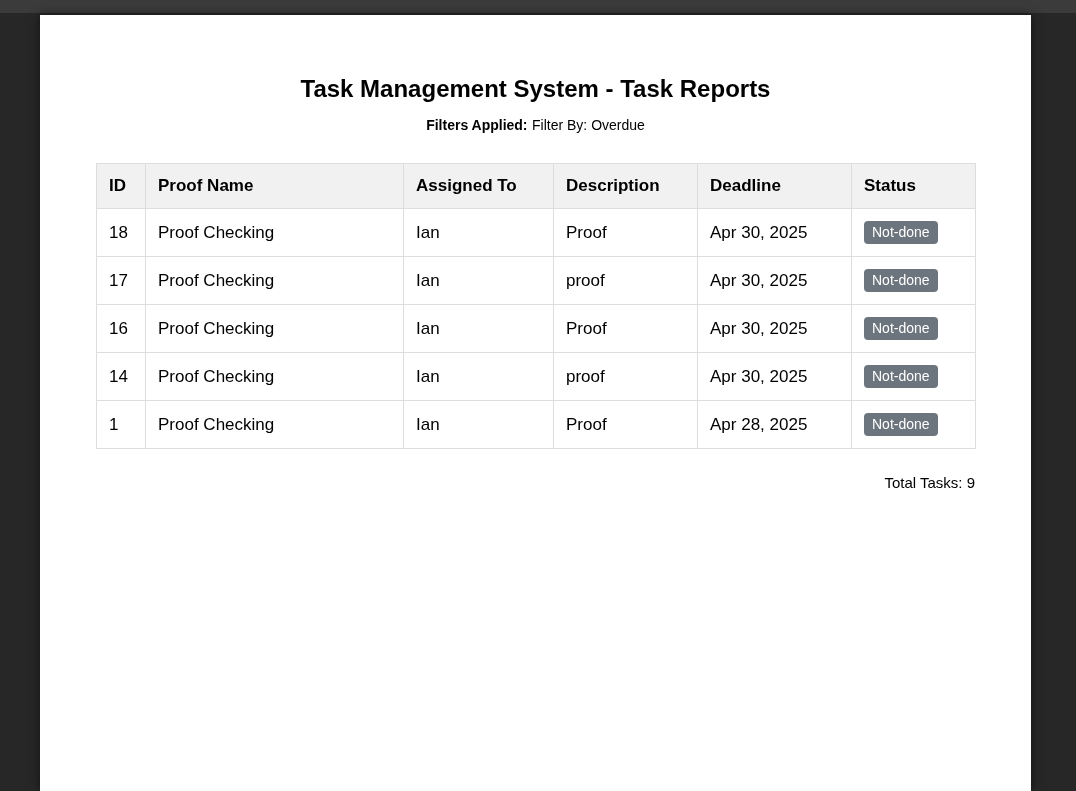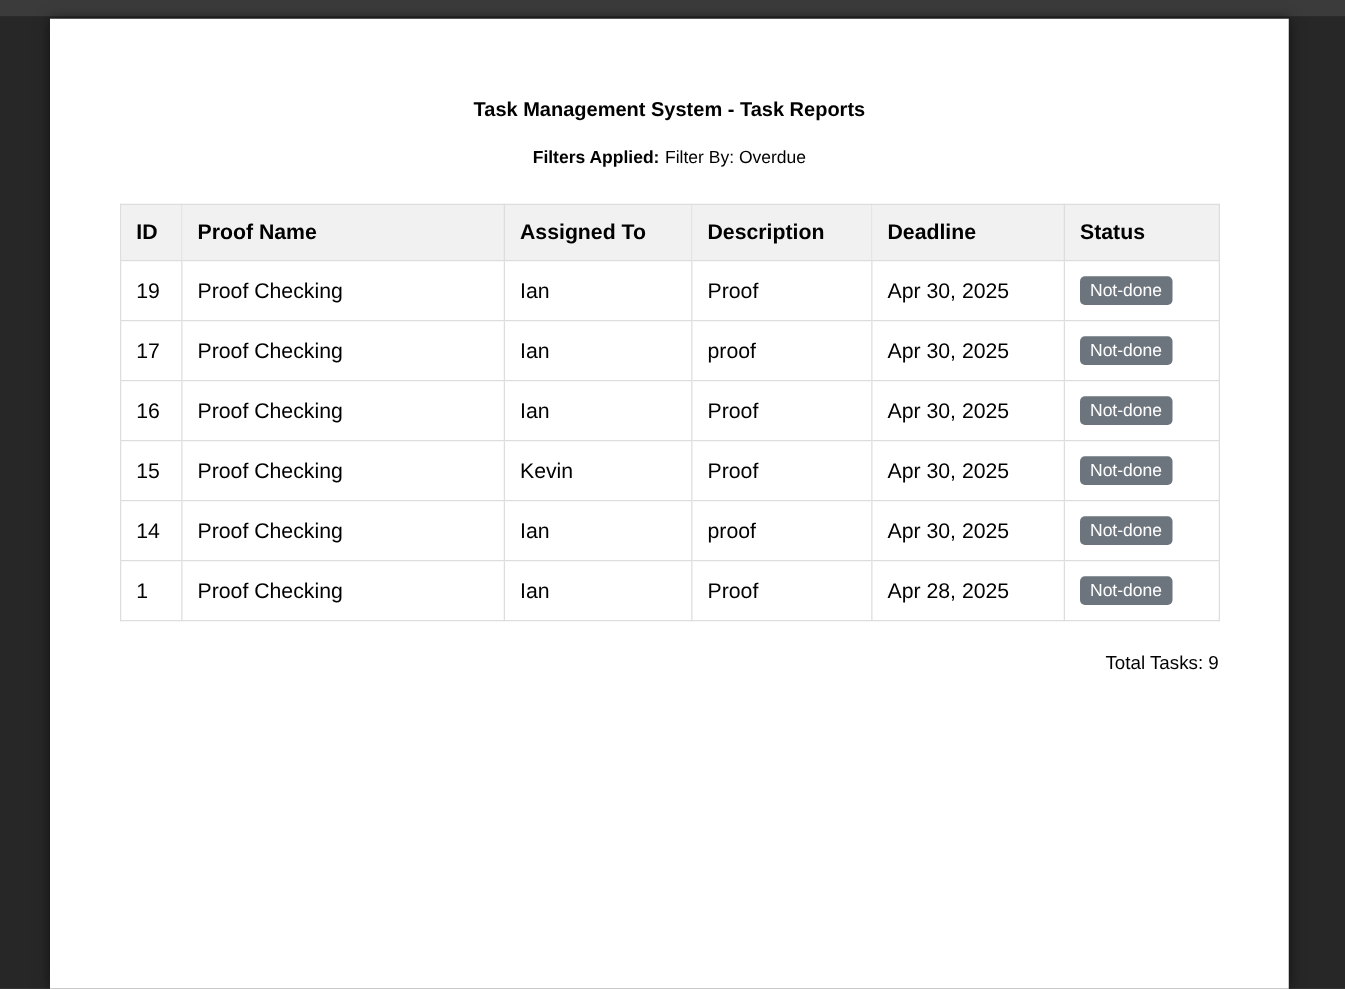--- a/index.html
+++ b/index.html
@@ -23,21 +23,21 @@
     left: 40px;
     width: 991px;
     height: 776px;
     background: #ffffff;
     box-shadow: 0 0 10px rgba(0,0,0,0.55);
     color: #000000;
   }
   .report-title {
     margin-top: 62px;
     text-align: center;
-    font-size: 16px;
+    font-size: 24px;
     font-weight: bold;
     line-height: 24px;
   }
   .filters-line {
     margin-top: 14px;
     text-align: center;
     font-size: 14px;
     line-height: 21px;
   }
   .filters-label { font-weight: bold; }
@@ -102,47 +102,39 @@
           <th>ID</th>
           <th>Proof Name</th>
           <th>Assigned To</th>
           <th>Description</th>
           <th>Deadline</th>
           <th>Status</th>
         </tr>
     </thead>
     <tbody>
         <tr>
-          <td>19</td>
+          <td>18</td>
           <td>Proof Checking</td>
           <td>Ian</td>
           <td>Proof</td>
           <td>Apr 30, 2025</td>
           <td><span class="badge" style="background: rgb(108, 117, 125);">Not-done</span></td>
         </tr>
         <tr>
           <td>17</td>
           <td>Proof Checking</td>
           <td>Ian</td>
           <td>proof</td>
           <td>Apr 30, 2025</td>
           <td><span class="badge" style="background: rgb(108, 117, 125);">Not-done</span></td>
         </tr>
         <tr>
           <td>16</td>
           <td>Proof Checking</td>
           <td>Ian</td>
-          <td>Proof</td>
-          <td>Apr 30, 2025</td>
-          <td><span class="badge" style="background: rgb(108, 117, 125);">Not-done</span></td>
-        </tr>
-        <tr>
-          <td>15</td>
-          <td>Proof Checking</td>
-          <td>Kevin</td>
           <td>Proof</td>
           <td>Apr 30, 2025</td>
           <td><span class="badge" style="background: rgb(108, 117, 125);">Not-done</span></td>
         </tr>
         <tr>
           <td>14</td>
           <td>Proof Checking</td>
           <td>Ian</td>
           <td>proof</td>
           <td>Apr 30, 2025</td>

